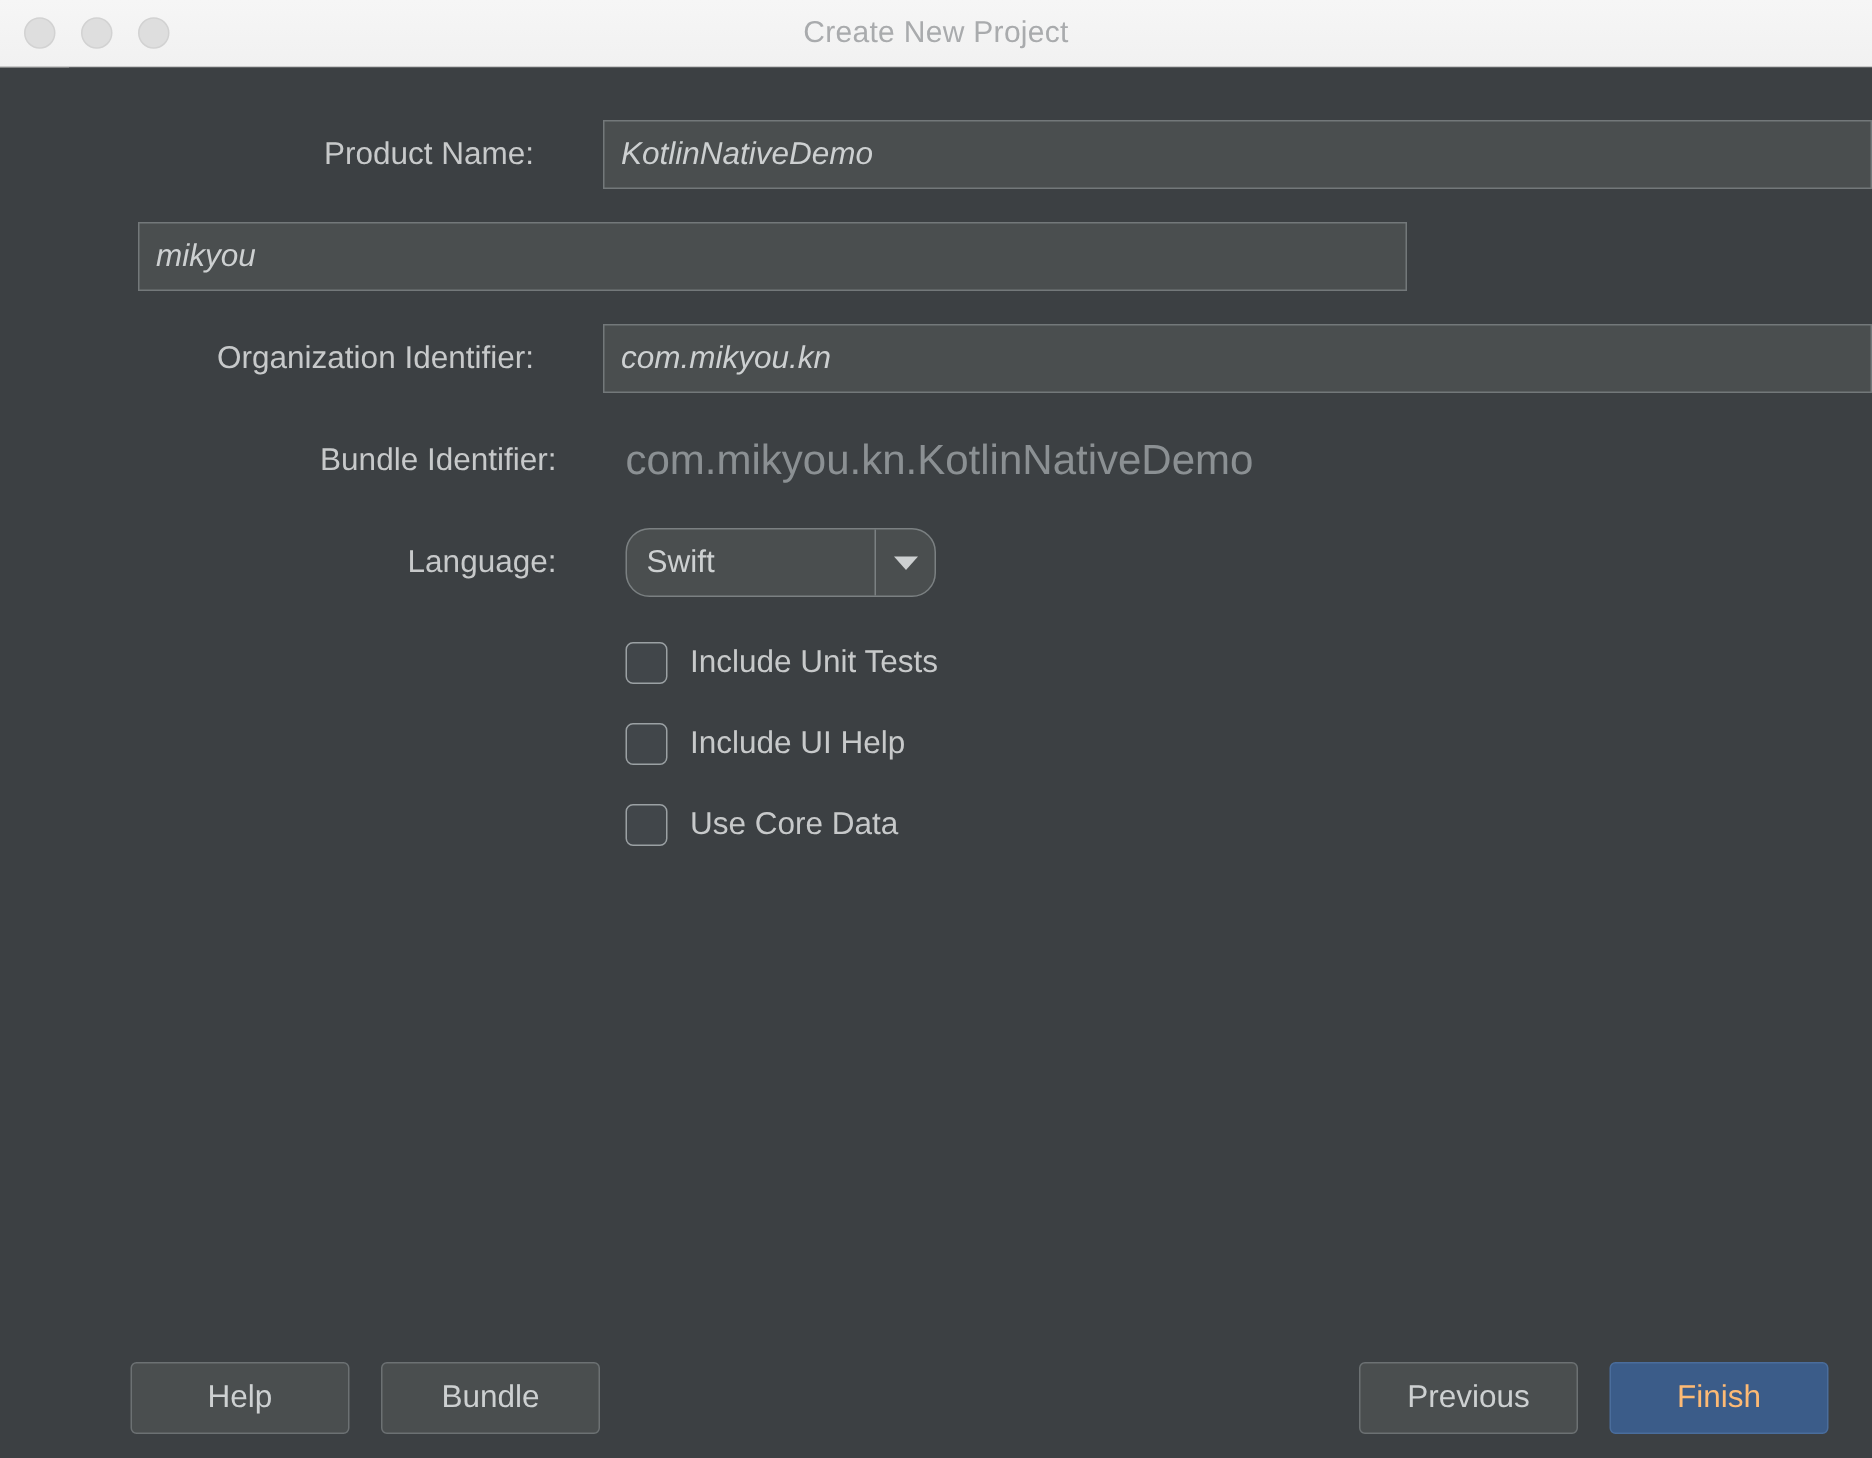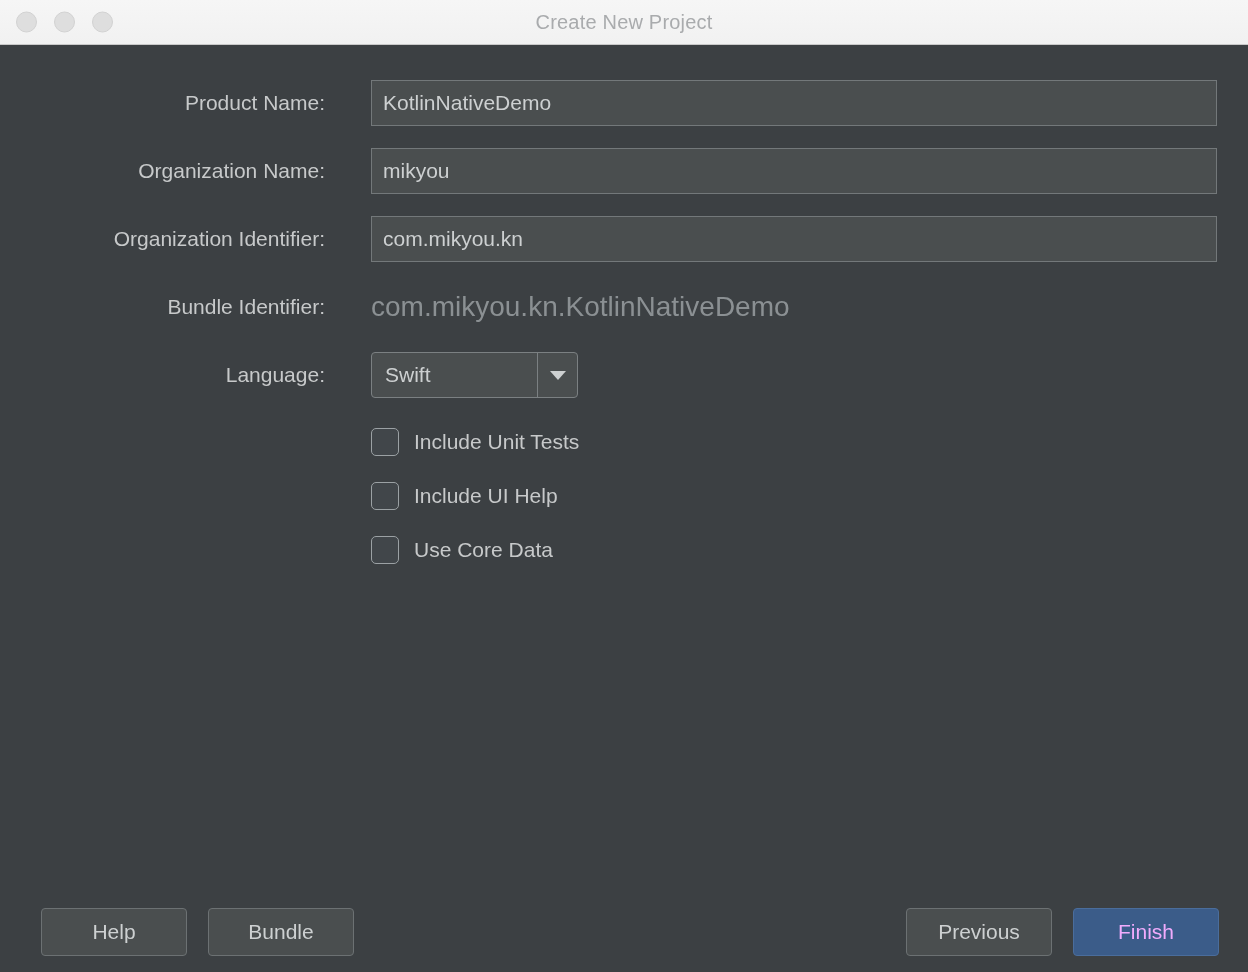--- a/index.html
+++ b/index.html
@@ -43,20 +43,21 @@
     color: #a9abad;
     letter-spacing: 0.2px;
   }
 
   
   .dialog-body {
     position: relative;
     height: 927px;
     background: #3c4043;
     padding: 0;
+    margin-left: 46px;
   }
 
   .form {
     padding-top: 24px;
   }
 
   .row {
     display: flex;
     align-items: center;
     height: 68px;
@@ -78,35 +79,36 @@
   .text-field {
     width: 846px;
     height: 46px;
     background: #4a4e4f;
     border: 1px solid #73787a;
     color: #cdd0d1;
     font-size: 21px;
     font-family: "Liberation Sans", sans-serif;
     padding: 0 11px;
     outline: none;
+    font-style: italic;
   }
 
   .static-value {
     font-size: 28px;
     color: #8b9093;
     padding-left: 0;
   }
 
   
   .dropdown {
     width: 207px;
     height: 46px;
     background: #4a4e4f;
     border: 1px solid #7b8082;
-    border-radius: 4px;
+    border-radius: 16px;
     display: flex;
     align-items: center;
     position: relative;
   }
   .dropdown-value {
     flex: 1;
     padding-left: 13px;
     font-size: 21px;
     color: #cdd0d1;
   }
@@ -172,21 +174,21 @@
     font-size: 21px;
     font-family: "Liberation Sans", sans-serif;
     cursor: pointer;
     display: flex;
     align-items: center;
     justify-content: center;
   }
   .btn.primary {
     background: #3b5c89;
     border: 1px solid #4a6d9c;
-    color: #f0abfc;
+    color: #fdba74;
   }
 </style>
 </head>
 <body>
 
 <div class="titlebar">
   <div class="traffic-lights">
     <div class="light"></div>
     <div class="light"></div>
     <div class="light"></div>
@@ -199,21 +201,20 @@
   <div class="form">
 
     <div class="row">
       <div class="row-label">Product Name:</div>
       <div class="row-control">
         <input class="text-field" type="text" value="KotlinNativeDemo" style="">
       </div>
     </div>
 
     <div class="row">
-      <div class="row-label">Organization Name:</div>
       <div class="row-control">
         <input class="text-field" type="text" value="mikyou" style="">
       </div>
     </div>
 
     <div class="row">
       <div class="row-label">Organization Identifier:</div>
       <div class="row-control">
         <input class="text-field" type="text" value="com.mikyou.kn" style="">
       </div>

